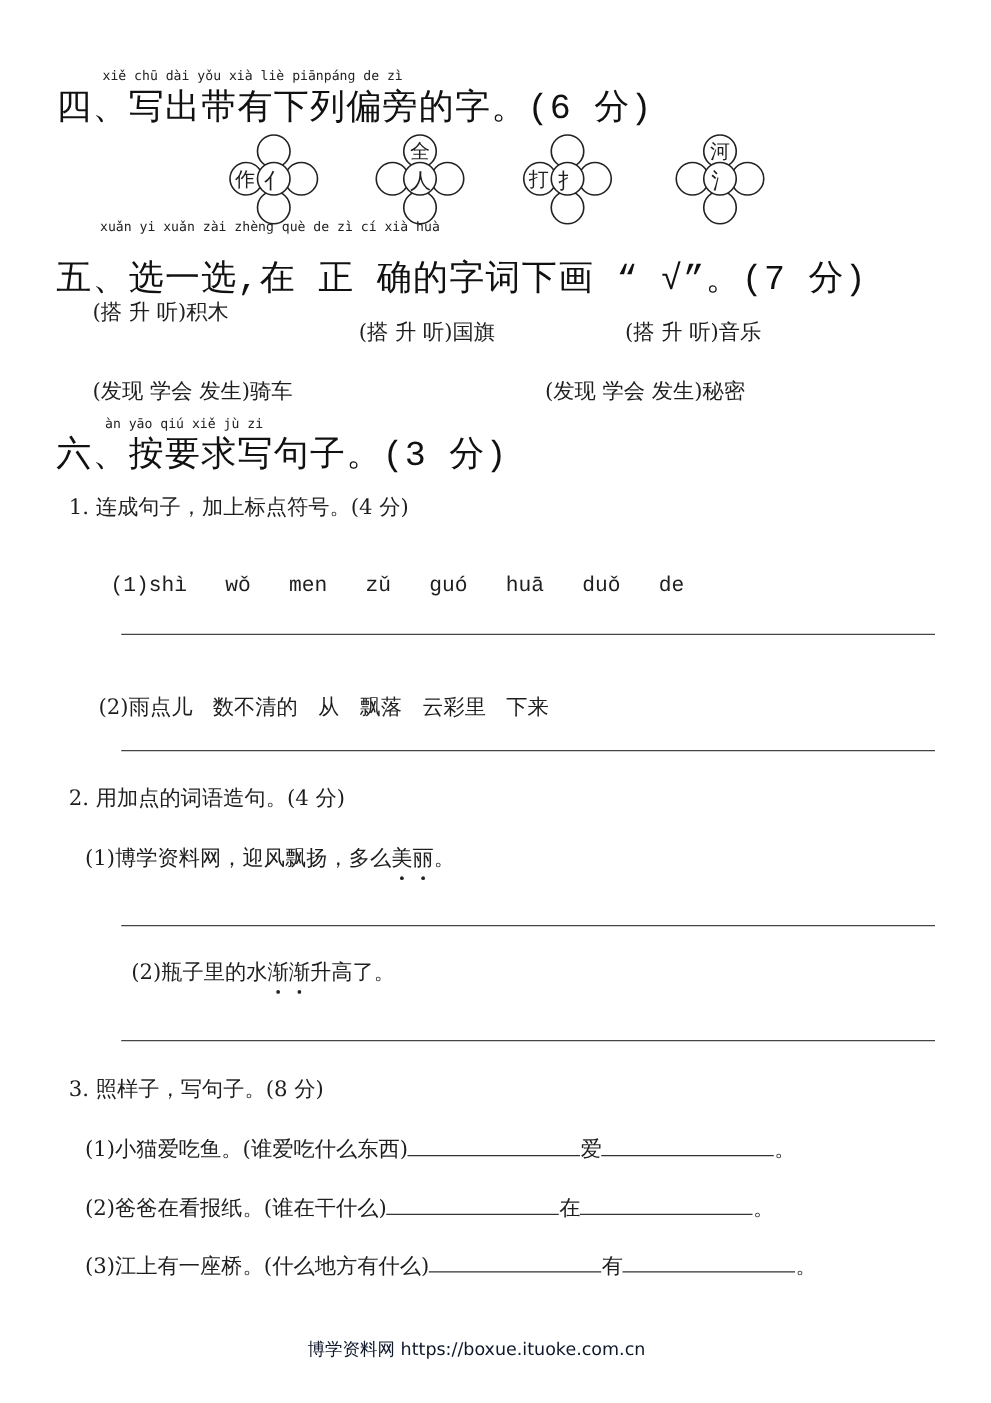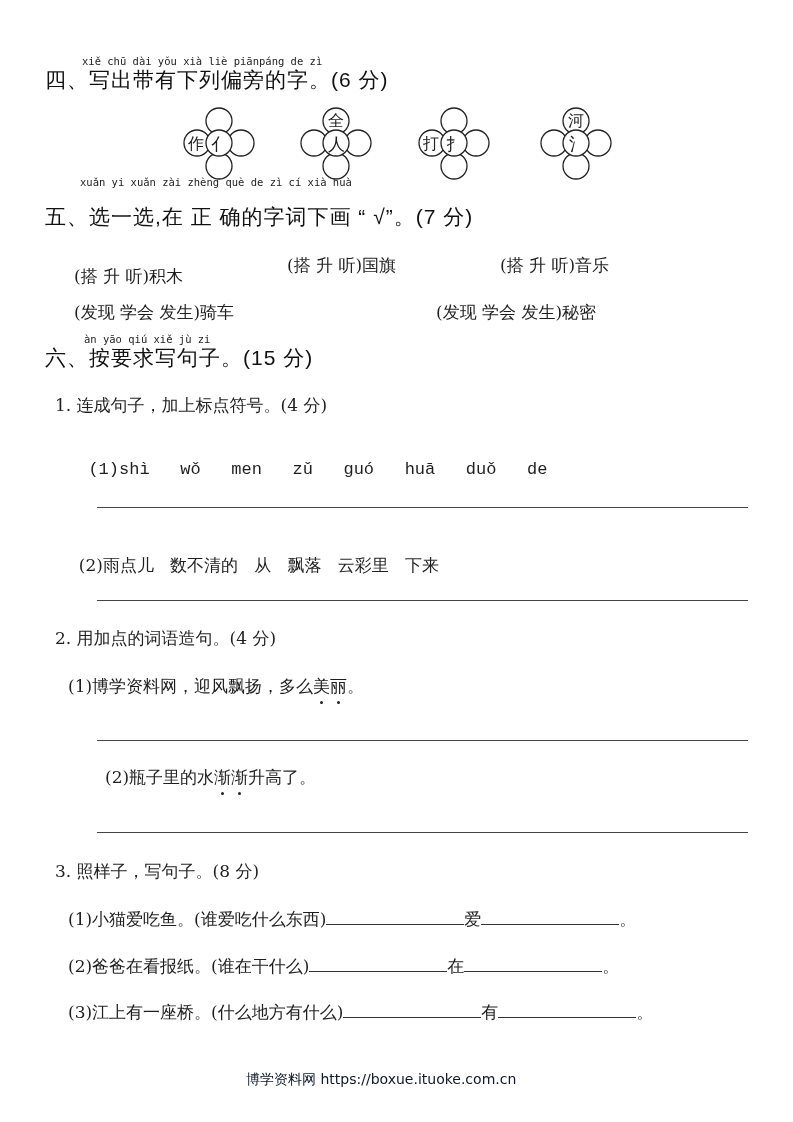--- a/index.html
+++ b/index.html
@@ -1,19 +1,19 @@
 <!DOCTYPE html>
 <html><head>
 <meta charset="utf-8">
 <style>
   html, body { margin: 0; padding: 0; background: #ffffff; }
   body { width: 793px; height: 1122px; position: relative; overflow: hidden;
          font-family: "DejaVu Serif", "Liberation Serif", serif; color: #1a1a1a; }
   .abs { position: absolute; }
-  .h-title { font-family: Liberation Sans, sans-serif; font-size: 21px; letter-spacing: 1px; white-space: nowrap; color: #111; }
+  .h-title { font-family: Liberation Mono, monospace; font-size: 28px; letter-spacing: 1px; white-space: nowrap; color: #111; }
   .pinyin { font-family: "DejaVu Sans Mono", "Liberation Mono", monospace; font-size: 10.5px; white-space: nowrap; color: #222; letter-spacing: 0px; }
   .text { font-size: 17px; white-space: nowrap; color: #1e1e1e; }
   .line { position: absolute; height: 0; border-top: 1.6px solid #444; }
   .blank { display: inline-block; border-bottom: 1.3px solid #333; height: 16px; vertical-align: baseline; }
   .dot-em { position: relative; display: inline-block; }
   .dot-em::after { content: ""; position: absolute; left: 50%; bottom: -6px; width: 3px; height: 3px; margin-left: -1.5px; border-radius: 50%; background: #222; }
   .flower { position: absolute; width: 100px; height: 90px; }
   .footer { font-family: "DejaVu Sans", "Liberation Sans", sans-serif; font-size: 14px; color: #0f172a; white-space: nowrap; }
 </style>
 </head>
@@ -66,38 +66,38 @@
       <circle cx="27" cy="45" r="13"></circle>
     <circle cx="49" cy="45" r="13"></circle>
   </g>
 </svg>
 <div class="abs text" style="left:568px; top:111px; font-size:16px;">河</div>
 <div class="abs text" style="left:569px; top:133px; font-size:17px;">氵</div>
 
 <div class="abs pinyin" style="left:80px; top:176px;">xuǎn yi xuǎn  zài zhèng què de  zì  cí  xià huà</div>
 <div class="abs h-title" style="left:45px; top:203px;">五、选一选,在 正 确的字词下画 “ √”。(7 分)</div>
 
-<div class="abs text" style="left:74px; top:265px;">
+<div class="abs text" style="left:74px; top:238px;">
   <span>(搭  升  听)</span><span>积木</span>
 </div>
 <div class="abs text" style="left:287px; top:254px;">
   <span>(搭  升  听)</span><span>国旗</span>
 </div>
 <div class="abs text" style="left:500px; top:254px;">
   <span>(搭  升  听)</span><span>音乐</span>
 </div>
 <div class="abs text" style="left:74px; top:301px;">
   <span>(发现  学会  发生)</span><span>骑车</span>
 </div>
 <div class="abs text" style="left:436px; top:301px;">
   <span>(发现  学会  发生)</span><span>秘密</span>
 </div>
 
 <div class="abs pinyin" style="left:84px; top:333px;">àn yāo qiú xiě  jù  zi</div>
-<div class="abs h-title" style="left:45px; top:344px;">六、按要求写句子。(15 分)</div>
+<div class="abs h-title" style="left:45px; top:344px;">六、按要求写句子。(3 分)</div>
 
 <div class="abs text" style="left:55px; top:394px;">1. 连成句子，加上标点符号。(4 分)</div>
 
 <div class="abs text" style="left:68px; top:441px; white-space:pre;font-family:Liberation Mono, monospace;">
   <span>(1)</span><span>shì   wǒ   men   zǔ   guó   huā   duǒ   de</span>
 </div>
 <div class="line" style="left:97px; top:507px; width:651px;"></div>
 
 <div class="abs text" style="left:68px; top:534px; white-space:pre;">
   <span>(2)</span><span>雨点儿   数不清的   从   飘落   云彩里   下来</span>

